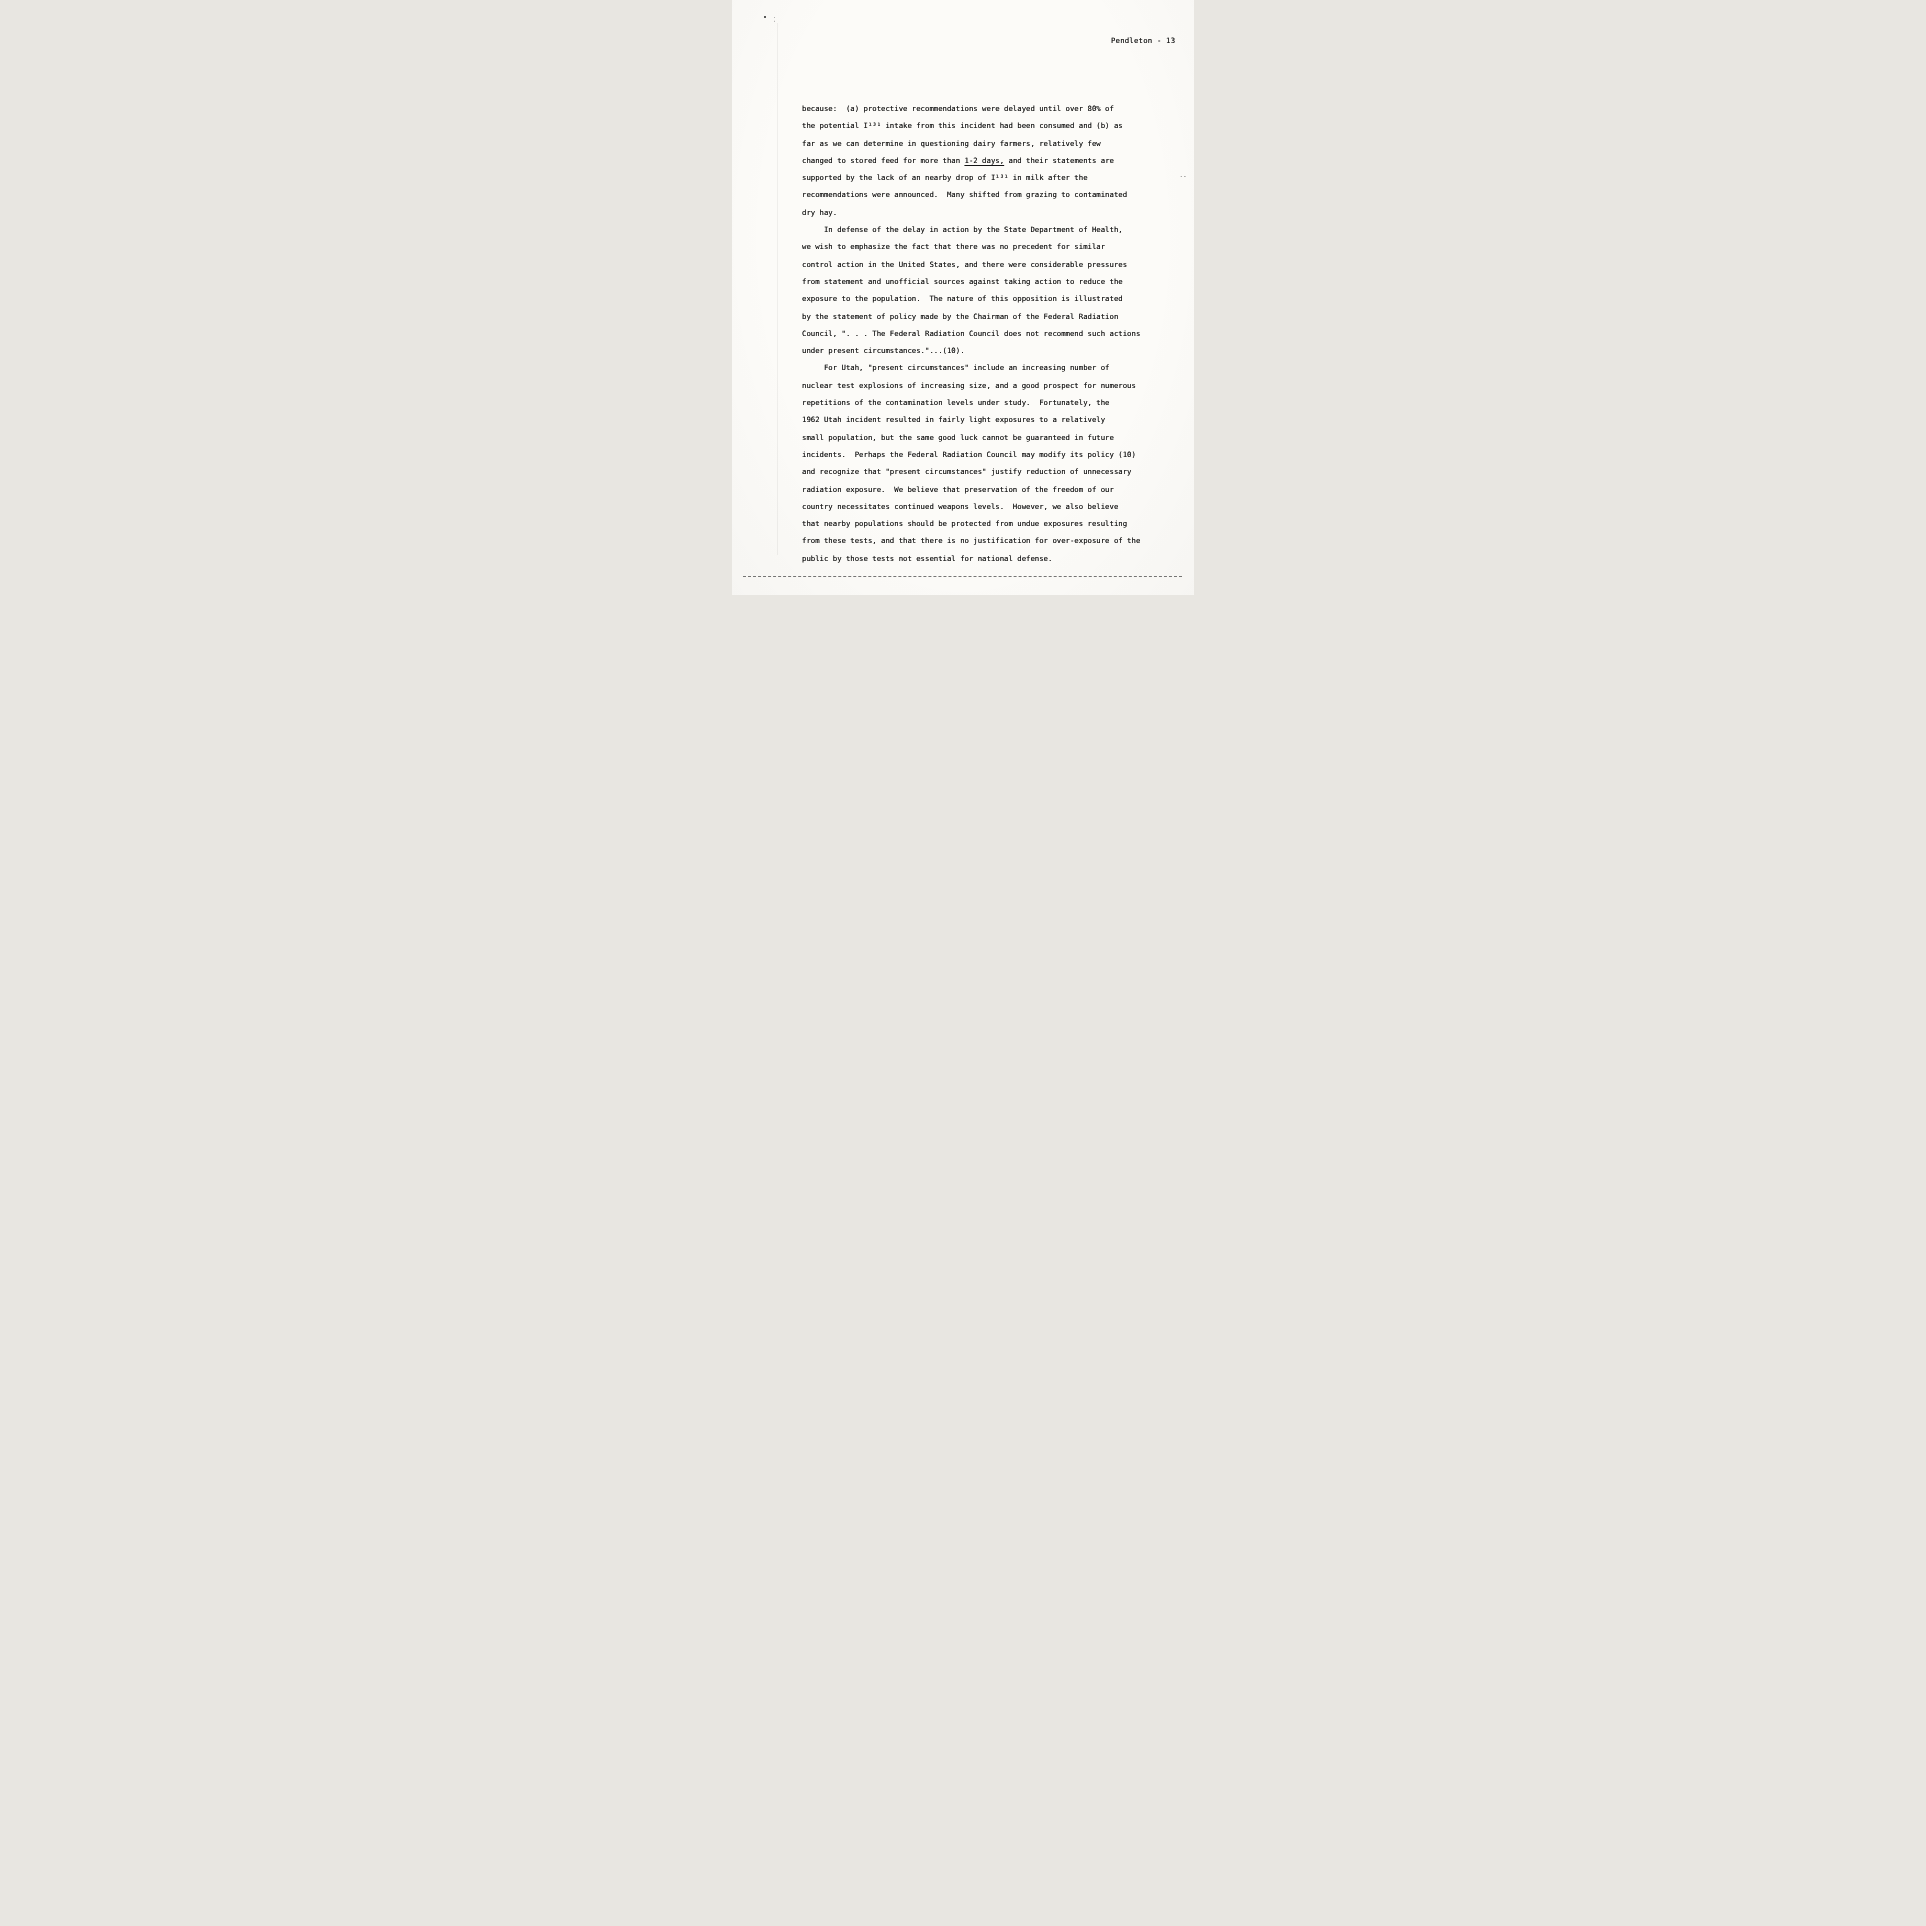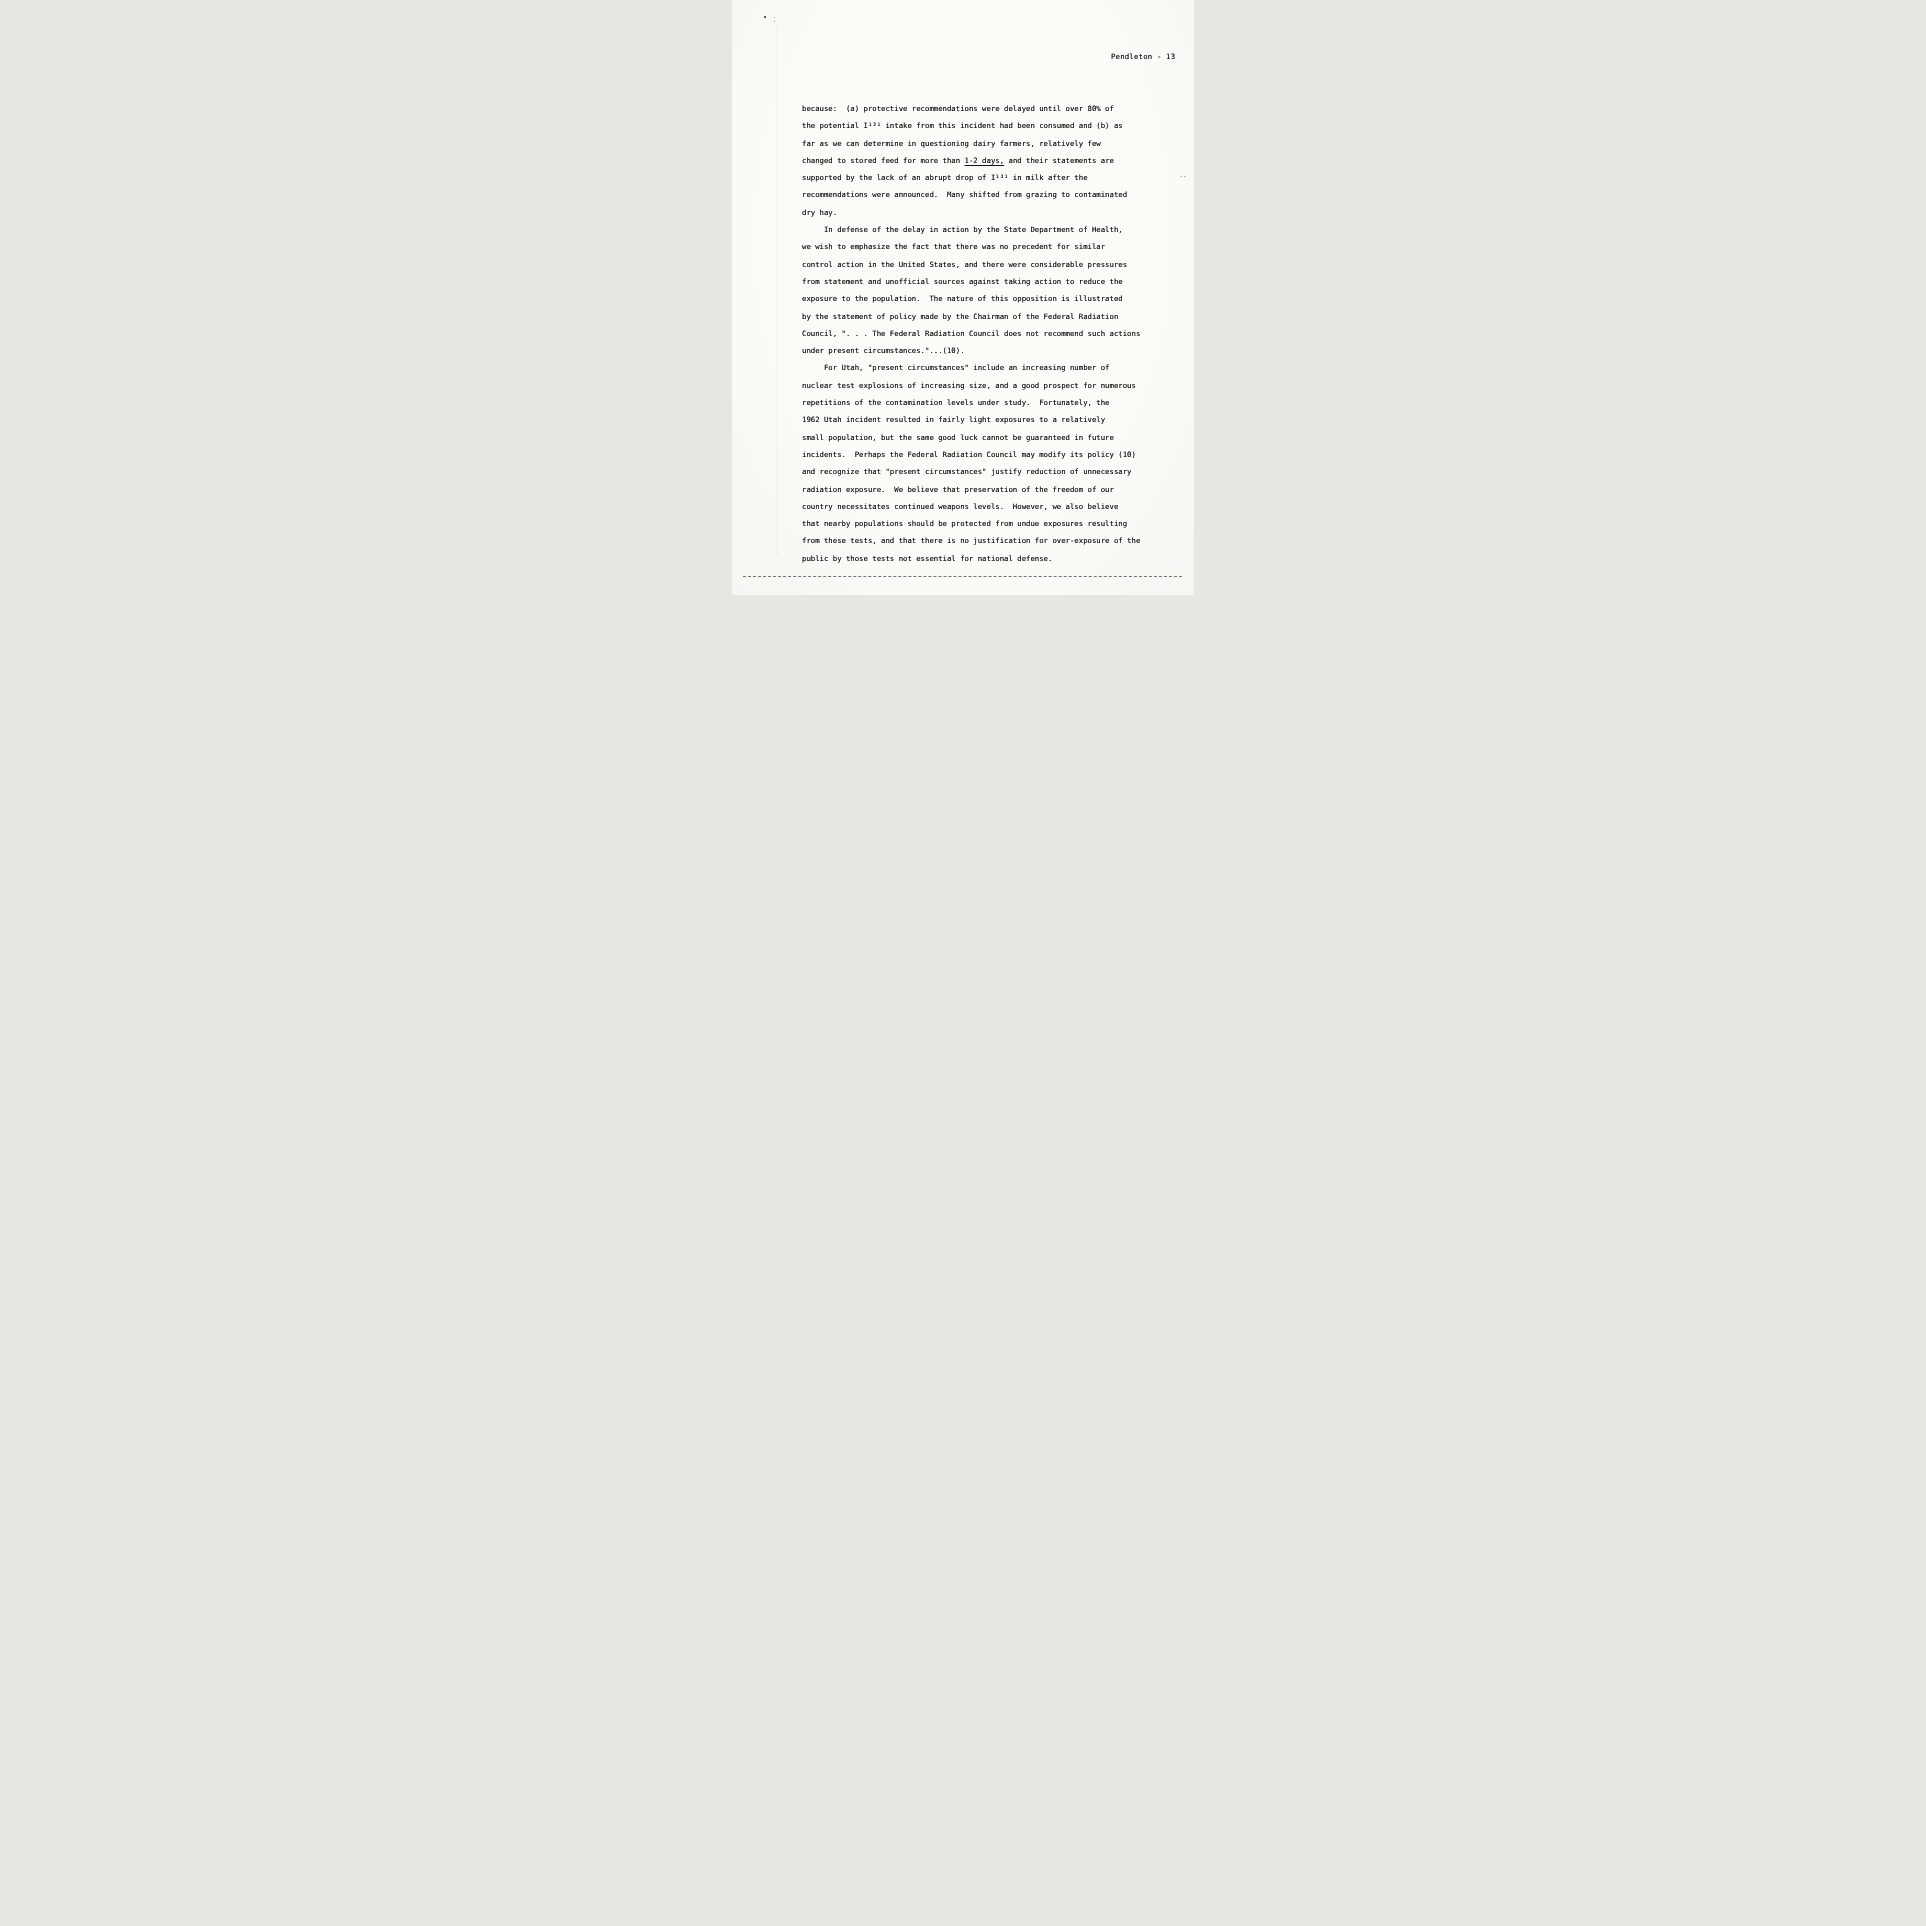--- a/index.html
+++ b/index.html
@@ -56,21 +56,21 @@
     position: absolute;
     right: 7px;
     top: 173px;
     color: #444;
     font-size: 5.4px;
     letter-spacing: 0.4px;
   }
   .header {
     position: absolute;
     left: 331px;
-    top: 52px;
+    top: 36px;
     font-size: 7.3px;
     letter-spacing: 0.2px;
     text-shadow: 0 0 0.2px rgba(0,0,0,0.55);
     white-space: pre;
     padding-left: 48px;
   }
   .content {
     position: absolute;
     left: 70px;
     top: 82px;
@@ -108,21 +108,21 @@
   <div class="header">Pendleton - 13</div>
 
   <div class="margin-dashes">--</div>
 
   <div class="content">
       <div class="paragraph">
         <div class="line">because:  (a) protective recommendations were delayed until over 80% of</div>
         <div class="line">the potential I¹³¹ intake from this incident had been consumed and (b) as</div>
         <div class="line">far as we can determine in questioning dairy farmers, relatively few</div>
         <div class="line">changed to stored feed for more than <u>1-2 days,</u> and their statements are</div>
-        <div class="line">supported by the lack of an abrupt drop of I¹³¹ in milk after the</div>
+        <div class="line">supported by the lack of an nearby drop of I¹³¹ in milk after the</div>
         <div class="line">recommendations were announced.  Many shifted from grazing to contaminated</div>
         <div class="line">dry hay.</div>
       </div>
       <div class="paragraph">
         <div class="line">     In defense of the delay in action by the State Department of Health,</div>
         <div class="line">we wish to emphasize the fact that there was no precedent for similar</div>
         <div class="line">control action in the United States, and there were considerable pressures</div>
         <div class="line">from statement and unofficial sources against taking action to reduce the</div>
         <div class="line">exposure to the population.  The nature of this opposition is illustrated</div>
         <div class="line">by the statement of policy made by the Chairman of the Federal Radiation</div>

